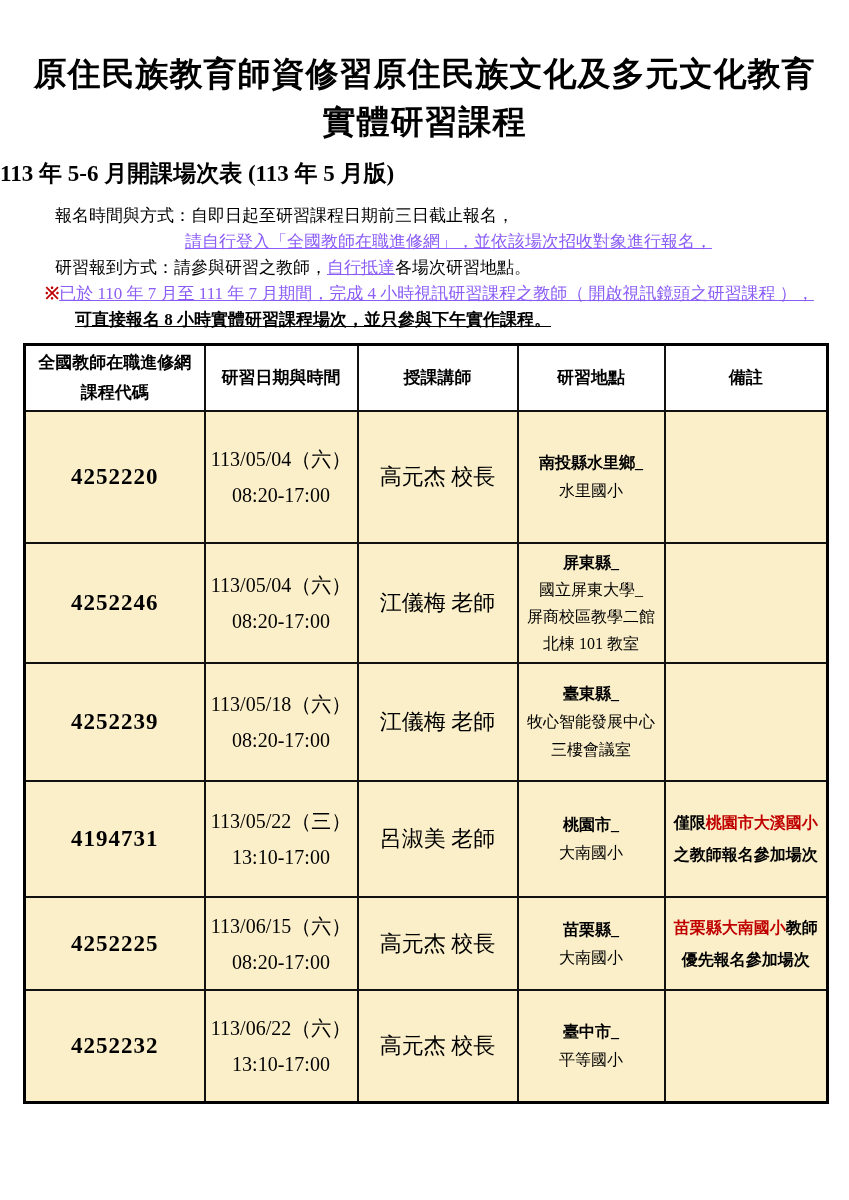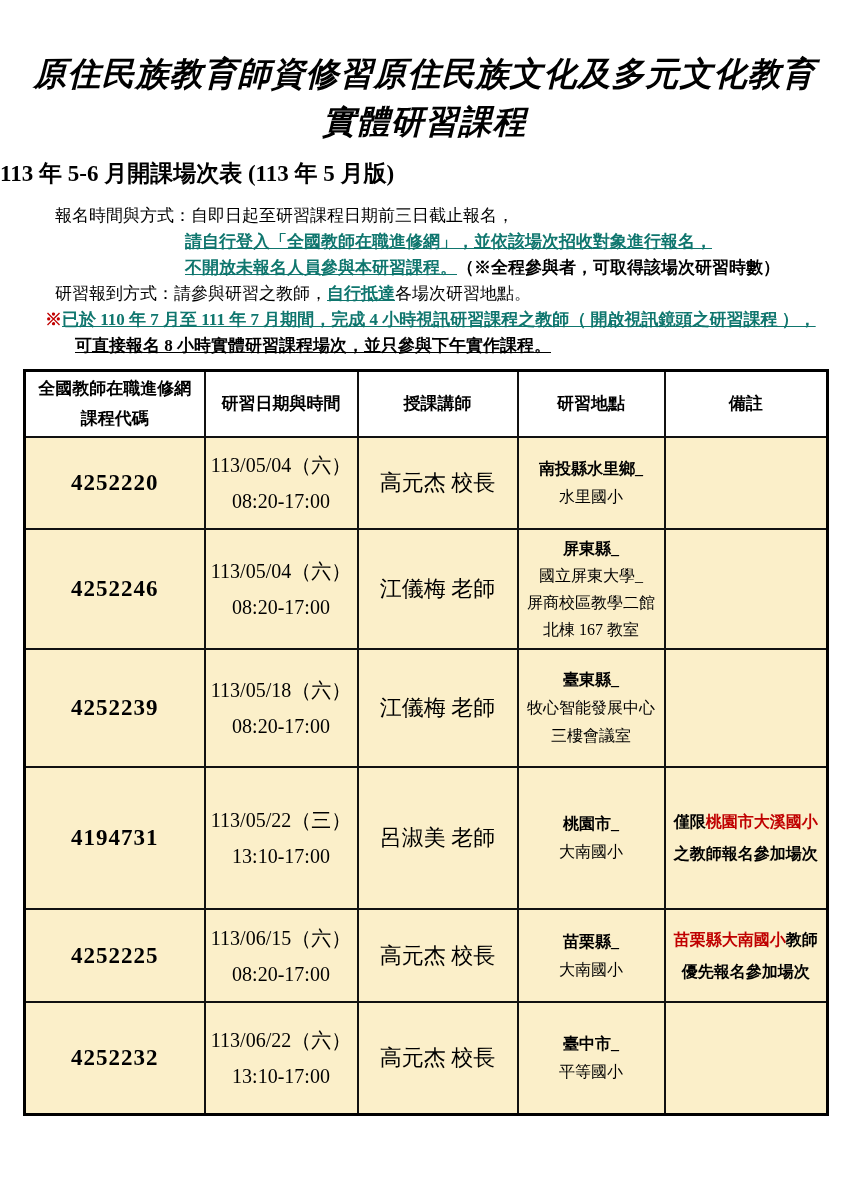--- a/index.html
+++ b/index.html
@@ -5,31 +5,30 @@
   html,body{margin:0;padding:0;background:#ffffff;}
   .page{
     width:849px;height:1200px;margin:0 auto;background:#ffffff;
     font-family:"Liberation Serif","DejaVu Serif",serif;
     color:#000;overflow:hidden;box-sizing:border-box;padding-top:50px;
   }
   
   .t-title{
     text-align:center;font-weight:bold;font-size:33px;line-height:48px;
     letter-spacing:1px;
-    font-style:italic;
   }
   .t-sub{
     text-align:left;font-weight:bold;font-size:23px;margin-top:12px;
   }
   
   .notes{margin:14px 0 0 55px;font-size:17px;line-height:26px;}
   .n-line{white-space:nowrap;}
   .indent1{margin-left:130px;}
   .indent2{margin-left:20px;}
-  .red-u{color:#0f766e;font-weight:bold;text-decoration:underline;}
+  .red-u{color:#8b5cf6;font-weight:normal;text-decoration:underline;}
   .red-b{color:#C00000;font-weight:bold;}
   .blk-b{font-weight:bold;}
   .blk-bu{font-weight:bold;text-decoration:underline;}
   .note5{margin-left:-10px;}
   
   table.schedule{
     border-collapse:collapse;margin:10px 0 0 23px;table-layout:fixed;
     border:3px solid #000;
   }
   table.schedule th, table.schedule td{
@@ -60,21 +59,20 @@
   <div class="t-title">
     <div>原住民族教育師資修習原住民族文化及多元文化教育</div>
     <div>實體研習課程</div>
   </div>
 
   <div class="t-sub">113 年 5-6 月開課場次表 (113 年 5 月版)</div>
 
   <div class="notes">
     <div class="n-line">報名時間與方式：自即日起至研習課程日期前三日截止報名，</div>
     <div class="n-line indent1"><span class="red-u">請自行登入「全國教師在職進修網」，並依該場次招收對象進行報名，</span></div>
-    <div class="n-line indent1"><span class="red-u">不開放未報名人員參與本研習課程。</span><span class="blk-b">（※全程參與者，可取得該場次研習時數）</span></div>
     <div class="n-line"><span>研習報到方式：請參與研習之教師，</span><span class="red-u">自行抵達</span><span>各場次研習地點。</span></div>
     <div class="n-line note5"><span class="red-b">※</span><span class="red-u">已於 110 年 7 月至 111 年 7 月期間，完成 4 小時視訊研習課程之教師（ 開啟視訊鏡頭之研習課程 ），</span></div>
     <div class="n-line indent2"><span class="blk-bu">可直接報名 8 小時實體研習課程場次，並只參與下午實作課程。</span></div>
   </div>
 
   <table class="schedule">
     <colgroup>
       <col class="col-code">
         <col class="col-date">
         <col class="col-inst">
@@ -87,21 +85,21 @@
           <div>全國教師在職進修網</div>
           <div>課程代碼</div>
         </th>
         <th>研習日期與時間</th>
         <th>授課講師</th>
         <th>研習地點</th>
         <th>備註</th>
       </tr>
     </thead>
     <tbody>
-      <tr style="height:92px;">
+      <tr style="height:132px;">
         <td class="cell-code">4252220</td>
         <td class="cell-date">
           <div>113/05/04（六）</div>
           <div>08:20-17:00</div>
         </td>
         <td class="cell-inst">高元杰 校長</td>
         <td class="cell-loc">
           <div class="loc-first">南投縣水里鄉_</div>
           <div>水里國小</div>
         </td>
@@ -111,39 +109,39 @@
         <td class="cell-code">4252246</td>
         <td class="cell-date">
           <div>113/05/04（六）</div>
           <div>08:20-17:00</div>
         </td>
         <td class="cell-inst">江儀梅 老師</td>
         <td class="cell-loc" style="line-height:27px;">
           <div class="loc-first">屏東縣_</div>
           <div>國立屏東大學_</div>
           <div>屏商校區教學二館</div>
-          <div>北棟 167 教室</div>
+          <div>北棟 101 教室</div>
         </td>
         <td class="cell-note"></td>
       </tr>
       <tr style="height:118px;">
         <td class="cell-code">4252239</td>
         <td class="cell-date">
           <div>113/05/18（六）</div>
           <div>08:20-17:00</div>
         </td>
         <td class="cell-inst">江儀梅 老師</td>
         <td class="cell-loc">
           <div class="loc-first">臺東縣_</div>
           <div>牧心智能發展中心</div>
           <div>三樓會議室</div>
         </td>
         <td class="cell-note"></td>
       </tr>
-      <tr style="height:142px;">
+      <tr style="height:116px;">
         <td class="cell-code">4194731</td>
         <td class="cell-date">
           <div>113/05/22（三）</div>
           <div>13:10-17:00</div>
         </td>
         <td class="cell-inst">呂淑美 老師</td>
         <td class="cell-loc">
           <div class="loc-first">桃園市_</div>
           <div>大南國小</div>
         </td>

